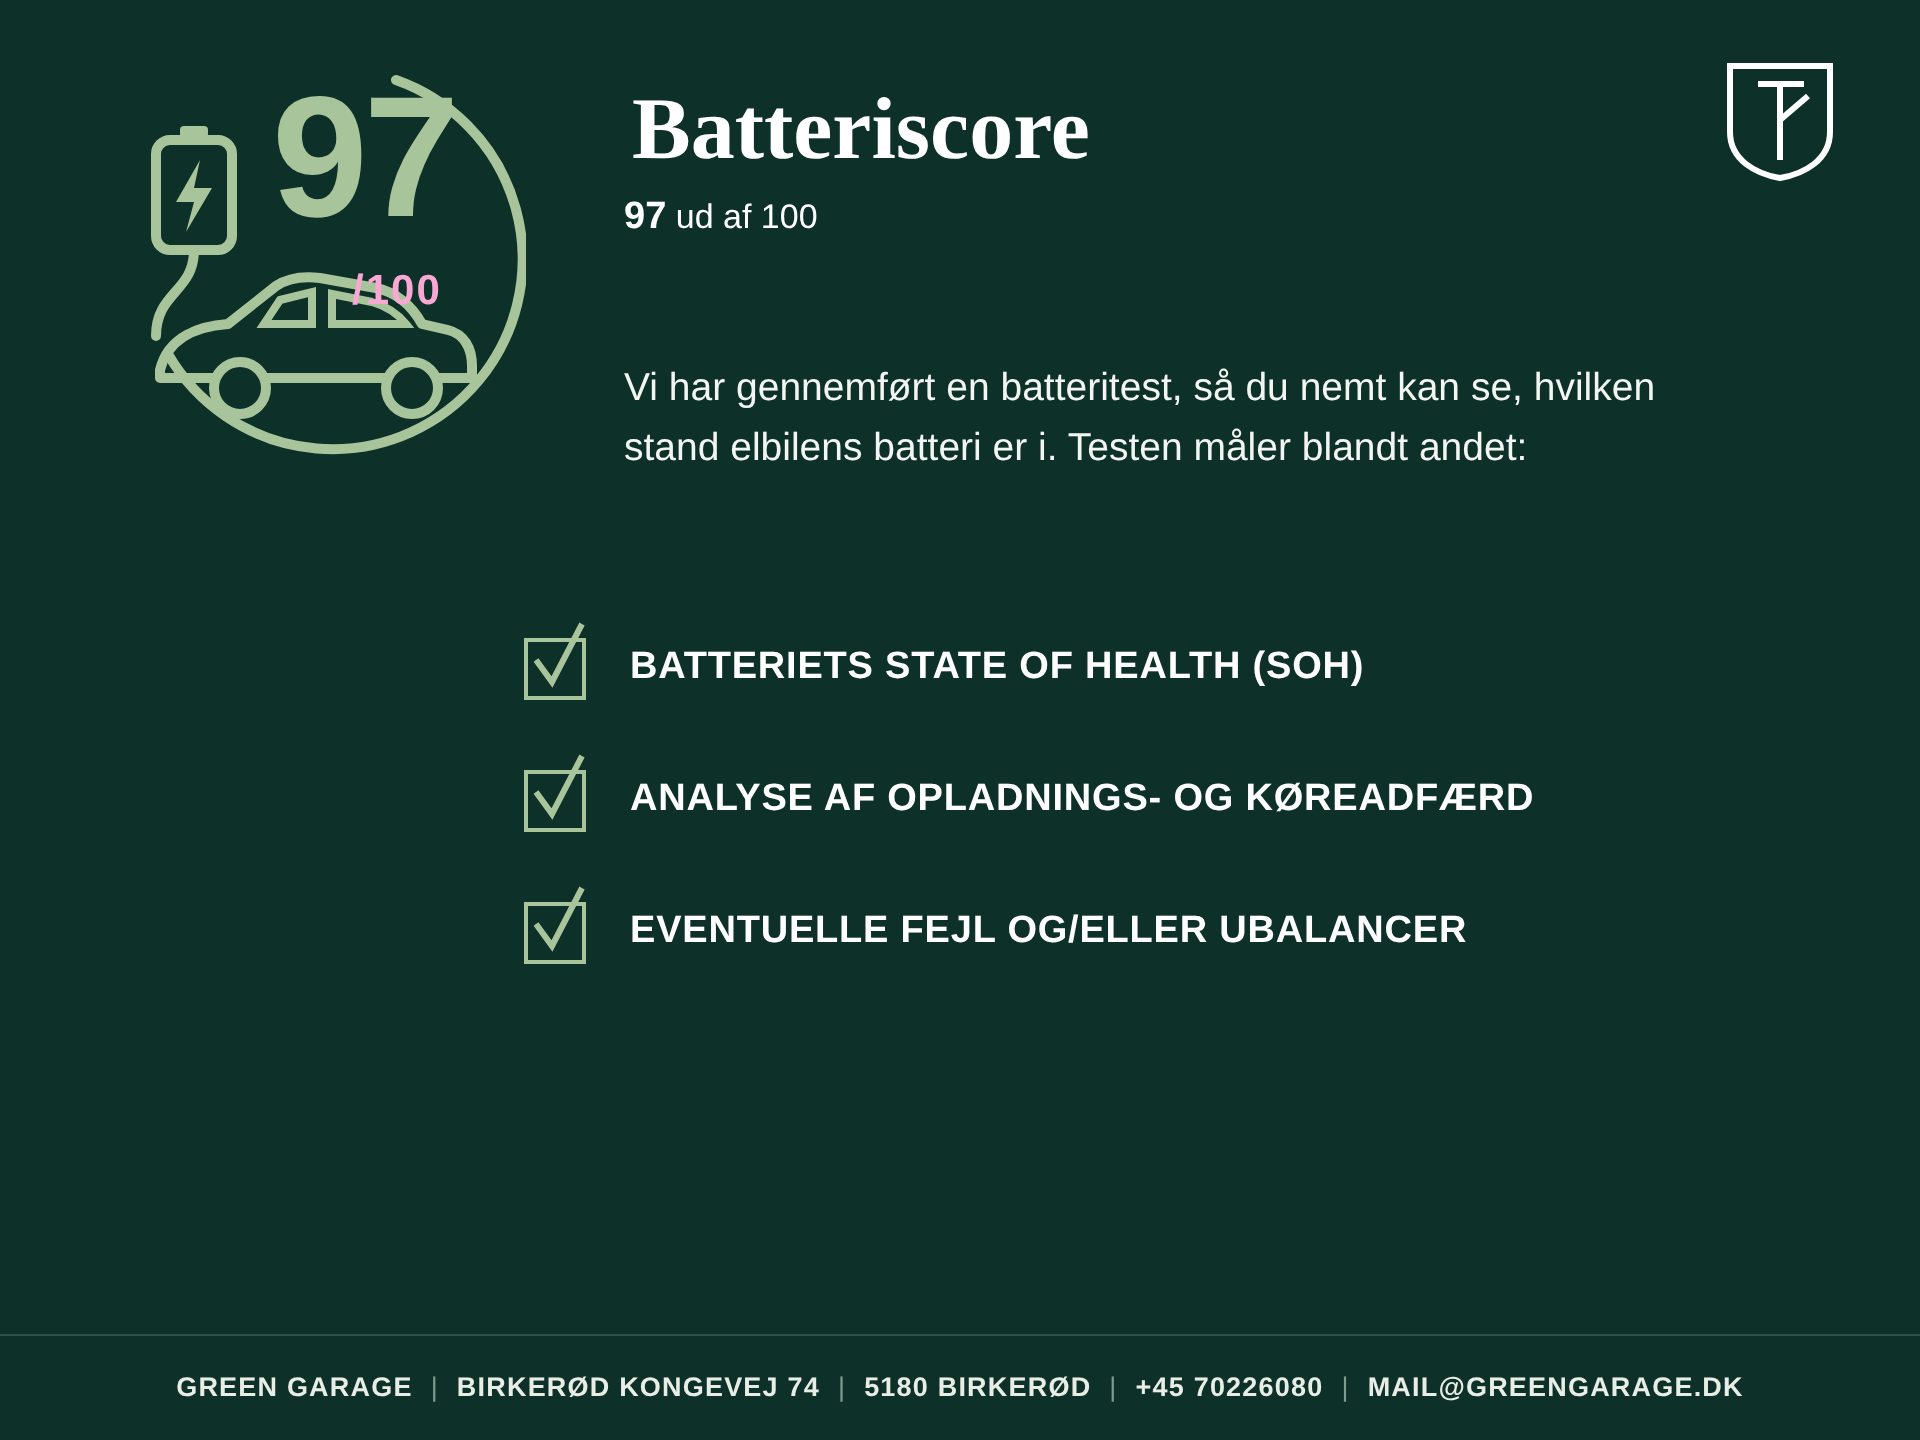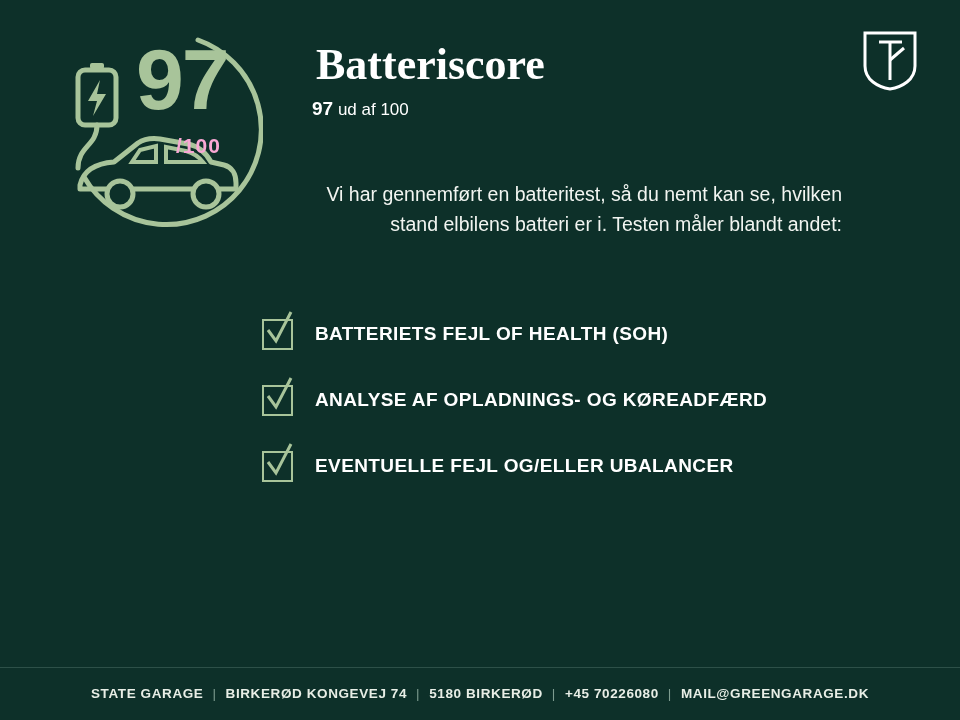--- a/index.html
+++ b/index.html
@@ -96,21 +96,20 @@
 
   
   .intro {
     position: absolute;
     left: 312px;
     top: 180px;
     width: 530px;
     font-size: 19.5px;
     line-height: 1.52;
     color: #f2f5f1;
-    text-align: right;
   }
 
   
   .checklist {
     position: absolute;
     left: 262px;
     top: 305px;
     width: 620px;
   }
   .check-row {
@@ -224,21 +223,21 @@
 
   <div class="intro">Vi har gennemført en batteritest, så du nemt kan se, hvilken stand elbilens batteri er i. Testen måler blandt andet:</div>
 
   <div class="checklist">
     <div class="check-row">
       <div class="check-box">
         <svg width="34" height="40" viewBox="0 0 34 40">
             <path d="M7 20 L15 31 L30 2" fill="none" stroke="#a8c49a" stroke-width="3"></path>
           </svg>
       </div>
-      <div class="check-label">BATTERIETS FEJL OF HEALTH (SOH)</div>
+      <div class="check-label">BATTERIETS STATE OF HEALTH (SOH)</div>
     </div>
     <div class="check-row">
       <div class="check-box">
         <svg width="34" height="40" viewBox="0 0 34 40">
             <path d="M7 20 L15 31 L30 2" fill="none" stroke="#a8c49a" stroke-width="3"></path>
           </svg>
       </div>
       <div class="check-label">ANALYSE AF OPLADNINGS- OG KØREADFÆRD</div>
     </div>
     <div class="check-row">
@@ -247,21 +246,21 @@
             <path d="M7 20 L15 31 L30 2" fill="none" stroke="#a8c49a" stroke-width="3"></path>
           </svg>
       </div>
       <div class="check-label">EVENTUELLE FEJL OG/ELLER UBALANCER</div>
     </div>
   </div>
 
 
   <div class="footer-divider"></div>
   <div class="footer">
-    <span>STATE GARAGE</span>
+    <span>GREEN GARAGE</span>
     <span class="sep">|</span>
     <span>BIRKERØD KONGEVEJ 74</span>
     <span class="sep">|</span>
     <span>5180 BIRKERØD</span>
     <span class="sep">|</span>
     <span>+45 70226080</span>
     <span class="sep">|</span>
     <span>MAIL@GREENGARAGE.DK</span>
   </div>
 

